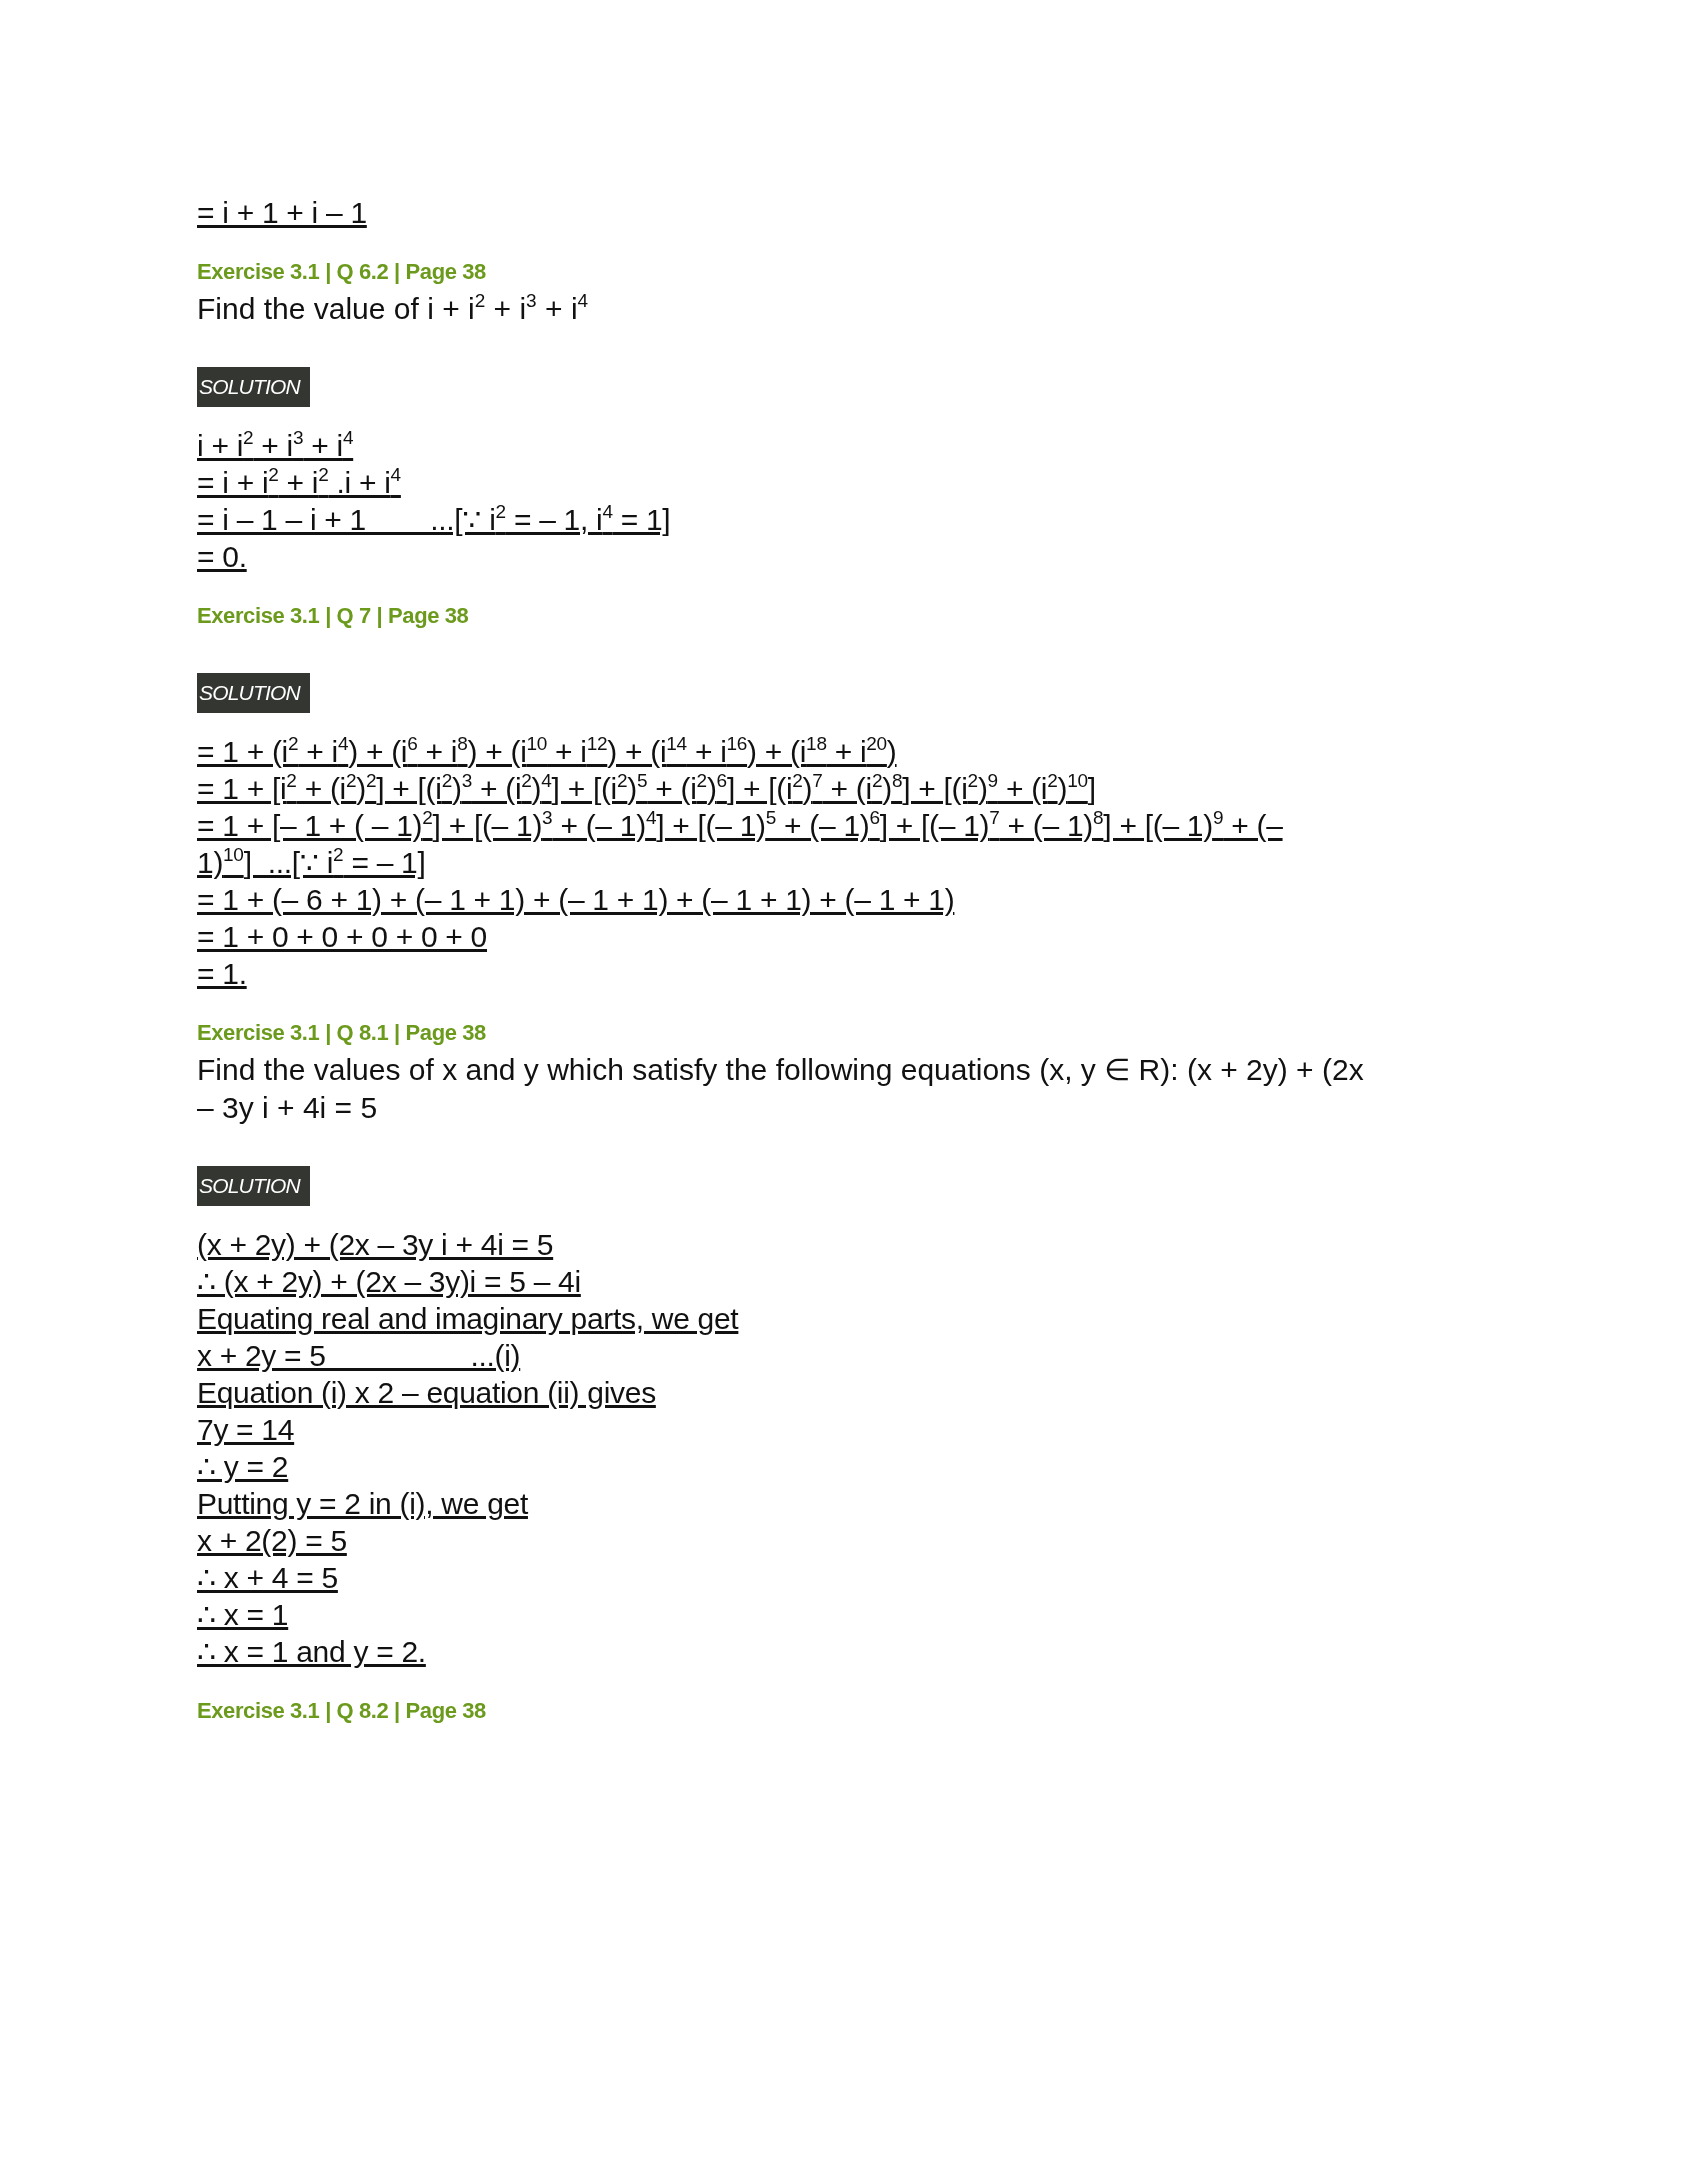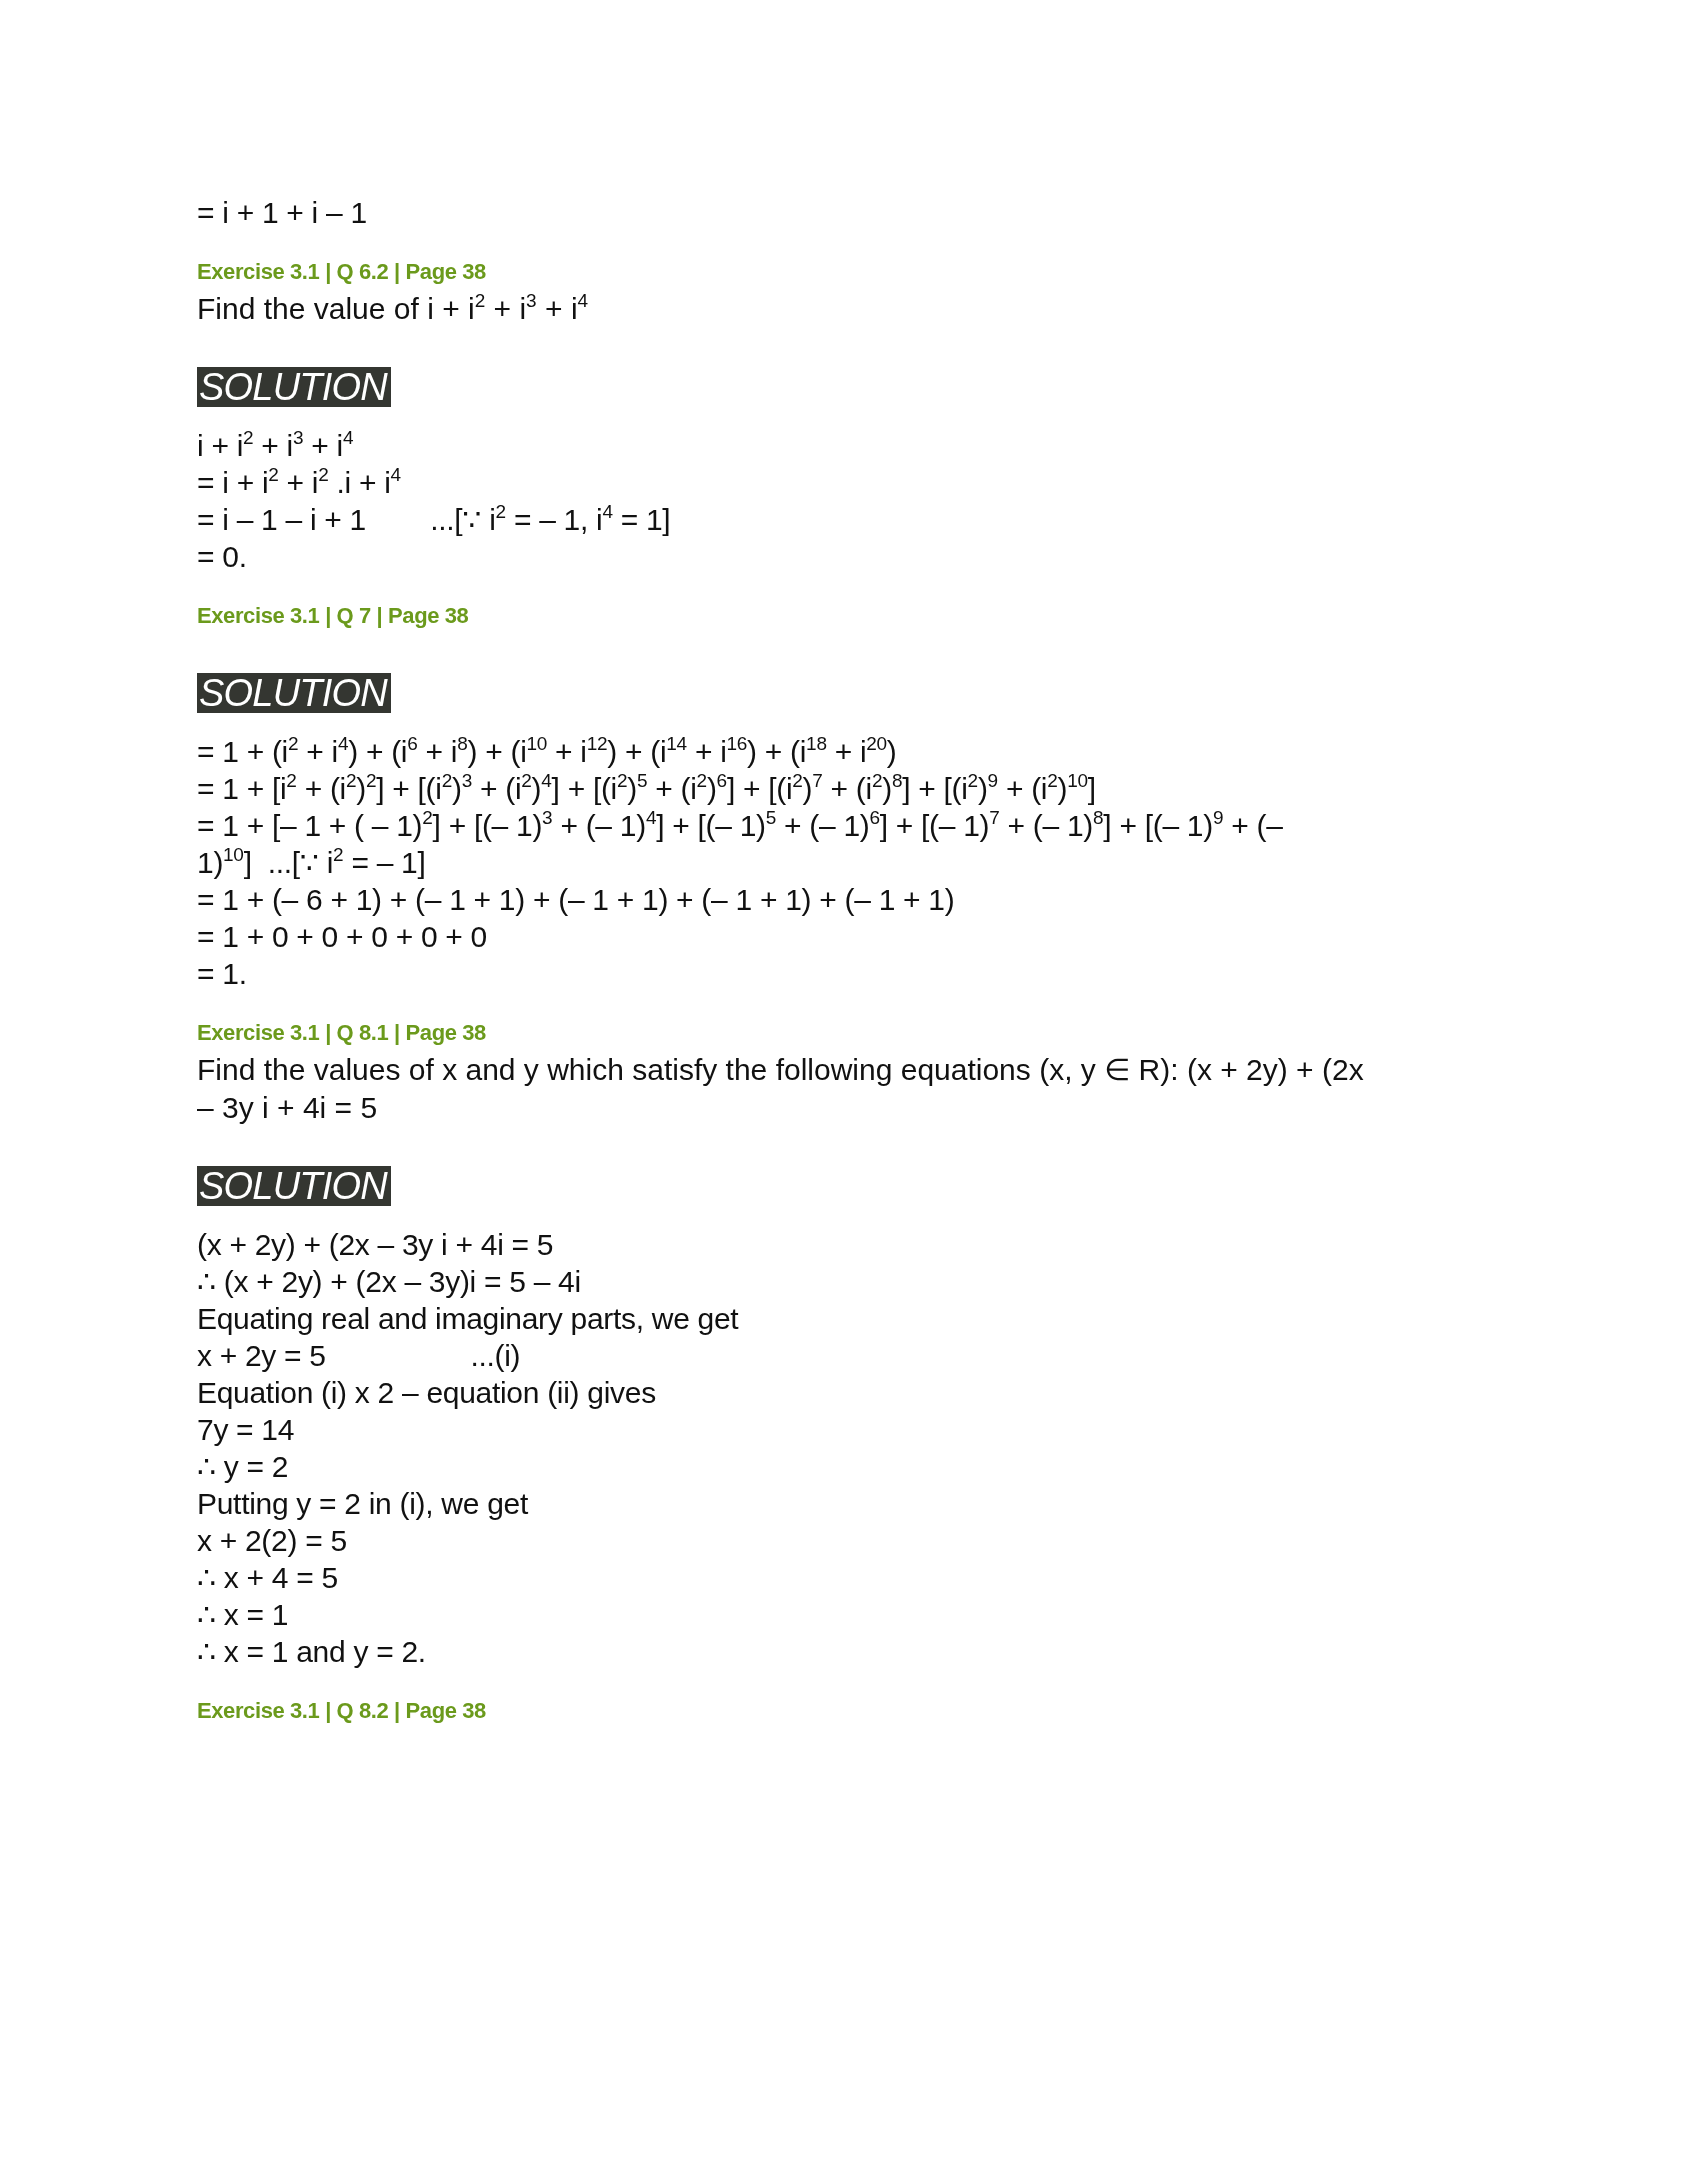--- a/index.html
+++ b/index.html
@@ -1,23 +1,23 @@
 <!DOCTYPE html>
 <html><head>
 <meta charset="utf-8">
 <style>
   html, body { margin:0; padding:0; background:#ffffff; }
   body { width:1683px; height:2178px; position:relative; overflow:hidden;
          font-family:"Liberation Sans", sans-serif; color:#111; }
   .page { position:absolute; left:197px; top:194px; width:1287px; }
-  .line { font-size:30px; line-height:37px; white-space:pre; letter-spacing:-0.3px; }
+  .line { font-size:30px; line-height:37px; white-space:pre; letter-spacing:-0.3px;text-decoration:underline; }
   .hdr { font-size:22px; font-weight:bold; color:#6b9a1c; line-height:37px; margin-top:22px; letter-spacing:-0.4px; }
   .q { font-size:30px; line-height:38px; }
   .sol { display:inline-block; background:#343631; color:#ffffff; font-style:italic;
-         font-size:38px; line-height:40px; padding:0 4px 0 2px; margin-top:39px; margin-bottom:20px;
+         font-size:21px; line-height:40px; padding:0 10px 0 2px; margin-top:39px; margin-bottom:20px;
          letter-spacing:-0.8px; }
   sup { font-size:19px; vertical-align:0; position:relative; top:-12px; line-height:0; }
 </style>
 </head>
 <body>
 
 <div class="page">
 
   <div>
     <div class="line">= i + 1 + i – 1</div>

